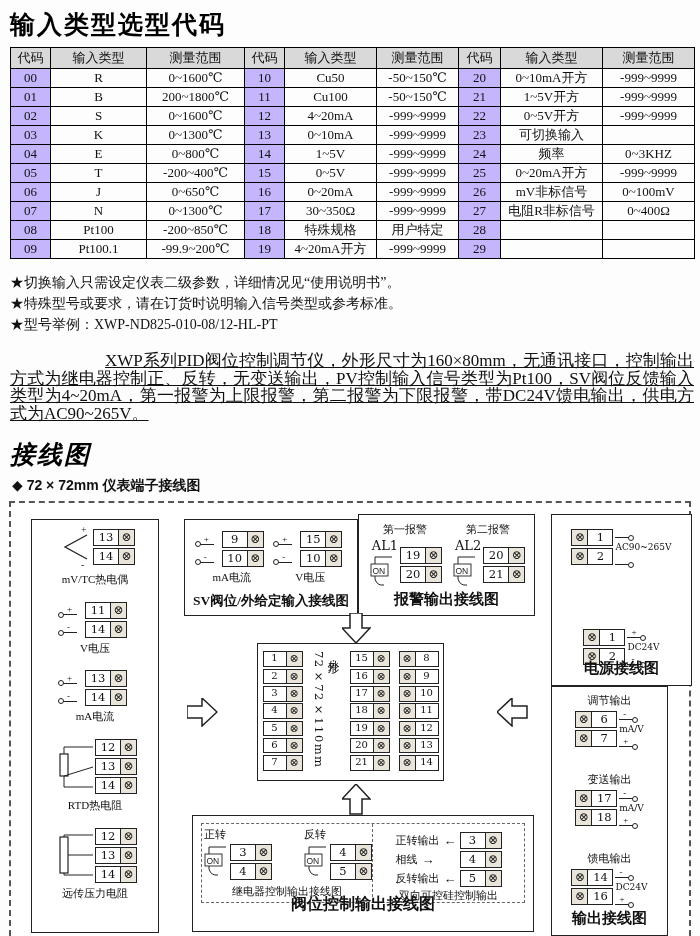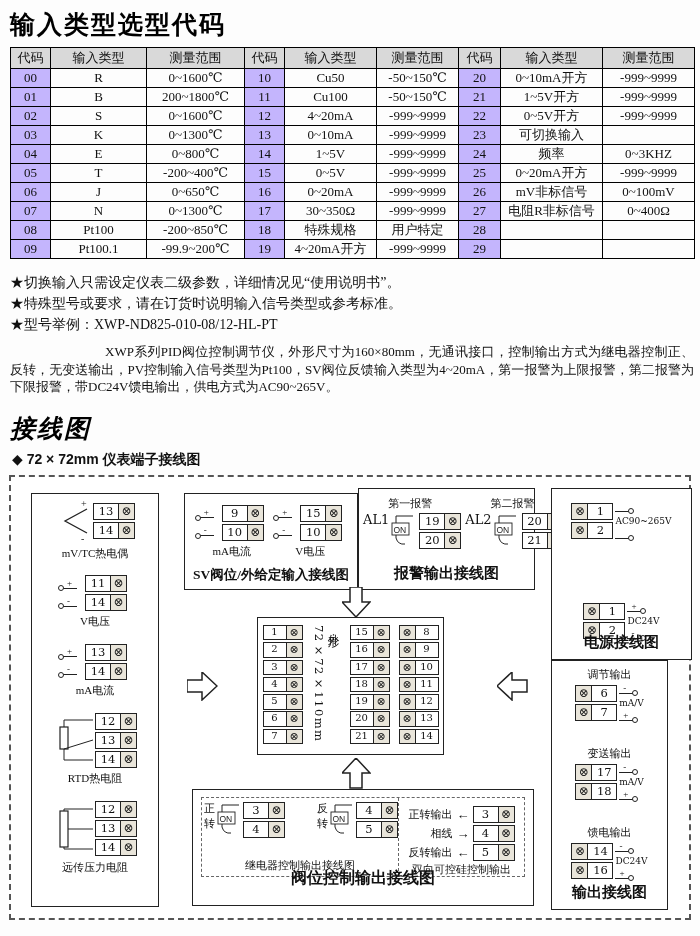--- a/index.html
+++ b/index.html
@@ -21,22 +21,22 @@
   }
   .types th, .types td {
     border:1px solid #000; height:18px; padding:0 1px;
     overflow:hidden; white-space:nowrap; font-weight:normal;
   }
   .types th { background:#d9d9d9; height:20px; }
   .types td.code { background:#c4b5fd; }
   
   .notes { margin:13px 0 0 10px; font-size:14px; line-height:21px; }
   .para {
-    width:684px; margin:8px 0 0 10px; font-size:13px; line-height:17.5px;
-    text-indent:95px; text-align:justify;
+    width:684px; margin:17px 0 0 10px; font-size:17px; line-height:17.5px;
+    text-indent:95px; text-align:justify;text-decoration:underline;
   }
   .sub {
     font-family:"Liberation Sans","DejaVu Sans",sans-serif;
     font-weight:bold; font-size:14px; margin:4px 0 6px 12px;
   }
   
   .diagram {
     position:relative; width:682px; height:445px; margin-left:9px;
     border:2px dashed #555; box-sizing:border-box; background:#fff;
   }
@@ -89,21 +89,21 @@
     font-weight:bold; font-size:15px; }
   #input-box .boxcap { font-size:16px; bottom:10px; }
   #sv-box .boxcap { font-size:13.5px; bottom:5px; }
   #alarm-box .boxcap { font-size:15px; bottom:6px; }
   #valve-box .boxcap { font-size:16px; bottom:16px; }
   .svrow { display:flex; justify-content:space-evenly; padding-top:11px; }
   .alrow { display:flex; justify-content:space-evenly; padding-top:7px; }
   .agroup { display:flex; flex-direction:column; }
   .atitle { font-size:11px; text-align:center; margin-bottom:1px; }
   .arow { display:flex; align-items:center; }
-  .acol { display:flex; flex-direction:row; align-items:flex-start; margin-right:2px; }
+  .acol { display:flex; flex-direction:column; align-items:flex-start; margin-right:2px; }
   .allabel { font-size:13px; font-family:"DejaVu Serif",serif; margin-left:4px; }
   .pgroups { display:flex; flex-direction:column; justify-content:space-between;
     align-items:center; height:calc(100% - 34px); padding:14px 0 0; }
   .ogroups { display:flex; flex-direction:column; justify-content:space-between;
     align-items:center; height:calc(100% - 36px); padding:6px 0 0; }
   .prow { display:flex; align-items:center; }
   .pleads { display:flex; flex-direction:column; justify-content:space-between;
     align-self:stretch; margin-left:2px; padding:0; }
   .plabel { font-size:9px; line-height:10px; font-family:"DejaVu Serif",serif; }
   .otitle { font-size:11px; text-align:center; margin-bottom:3px; }
@@ -112,27 +112,27 @@
     font-family:"DejaVu Serif",serif; }
   #center-block .term { width:40px; height:15.5px; margin-bottom:1.8px; }
   #center-block .tnum { font-size:10px; line-height:12.5px; }
   #center-block .screw { font-size:11px; line-height:12.5px; }
   .vinner { position:absolute; left:8px; top:7px; right:8px; height:78px;
     border:1px dashed #666; display:flex; }
   .vhalf { flex:1; display:flex; flex-direction:column; align-items:center;
     justify-content:space-between; padding:3px 0 3px; }
   .vhalf.sep { border-right:1px dashed #666; }
   .vrowwrap { display:flex; gap:30px; }
-  .vgroup { display:flex; flex-direction:row; }
+  .vgroup { display:flex; flex-direction:column; }
   .vtitle { font-size:11px; margin-bottom:1px; margin-left:2px; }
   .vrow { display:flex; align-items:center; }
   .vcap { font-size:11px; text-align:center; }
   .scrwrap { display:flex; align-items:center; gap:3px; margin-top:4px; }
   .scrlabels { display:flex; flex-direction:column; }
-  .srow { display:flex; align-items:center; justify-content:flex-end; height:19px; gap:4px; }
+  .srow { display:flex; align-items:center; height:19px; gap:4px; }
   .slabel { font-size:11px; }
   .sarrow { font-size:13px; line-height:13px; }
   .sym { flex:none; }
 </style>
 </head>
 <body>
 
 <h1 class="h1">输入类型选型代码</h1>
 
 <table class="types">

